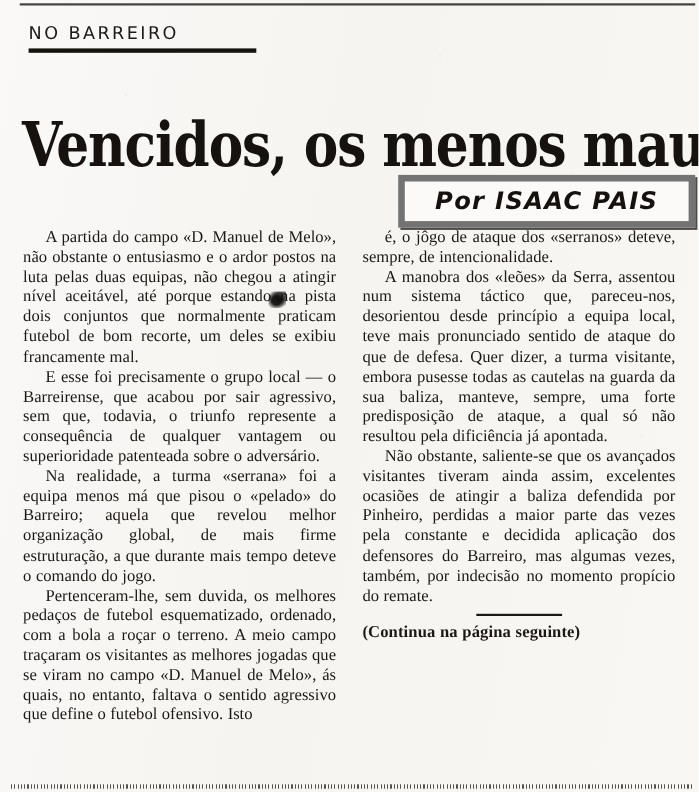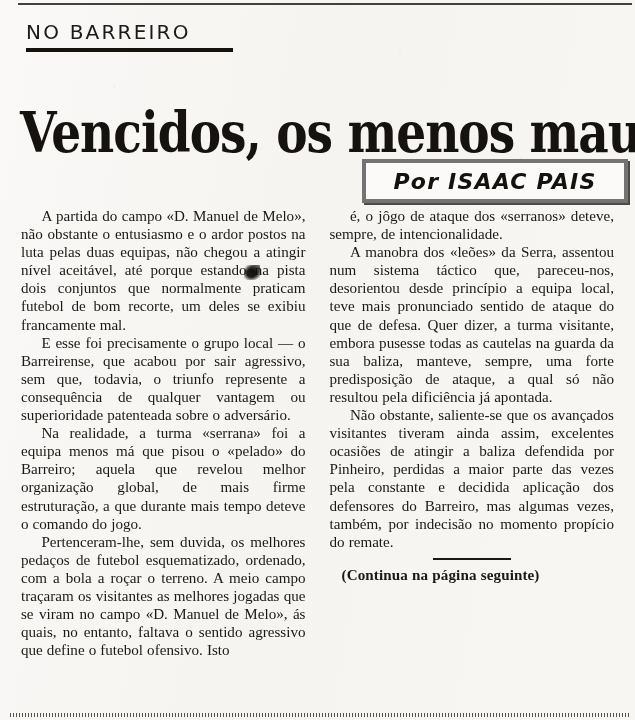--- a/index.html
+++ b/index.html
@@ -49,21 +49,21 @@
   }
 
   
   .kicker-wrap {
     position: absolute;
     left: 26px;
     top: 22px;
   }
   .kicker {
     font-family: "DejaVu Sans", "Liberation Sans", sans-serif;
-    font-size: 20px;
+    font-size: 16px;
     letter-spacing: 2.2px;
     font-weight: 400;
     color: #1c1917;
     line-height: 1;
     white-space: nowrap;
   }
   .kicker-rule {
     margin-top: 6px;
     width: 207px;
     height: 4px;
@@ -87,21 +87,21 @@
     white-space: nowrap;
   }
 
   
   .byline-box {
     position: absolute;
     left: 362px;
     top: 159px;
     width: 258px;
     height: 36px;
-    border: 4px solid #737373;
+    border: 6px solid #737373;
     box-shadow: 2px 2px 0 0 rgba(20,18,15,.75);
     background: #fbfaf8;
     display: flex;
     align-items: center;
     justify-content: center;
   }
   .byline-text {
     font-family: "DejaVu Sans", "Liberation Sans", sans-serif;
     font-style: italic;
     font-weight: 700;
@@ -129,21 +129,21 @@
     margin: 0;
     font-family: "Liberation Serif", "DejaVu Serif", serif;
     font-size: 15.1px;
     line-height: 18.1px;
     text-align: justify;
     text-indent: 1.35em;
     color: #1b1815;
     hyphens: manual;
     word-spacing: .02em;
   }
-  .col p.no-indent { text-indent: 0; margin-left: 12px; }
+  .col p.no-indent { text-indent: 0; }
 
   
   .cont-rule {
     width: 78px;
     height: 2px;
     background: #1a1714;
     margin: 7px auto 6px auto;
   }
   .cont-note {
     font-family: "DejaVu Sans", "Liberation Sans", sans-serif;

